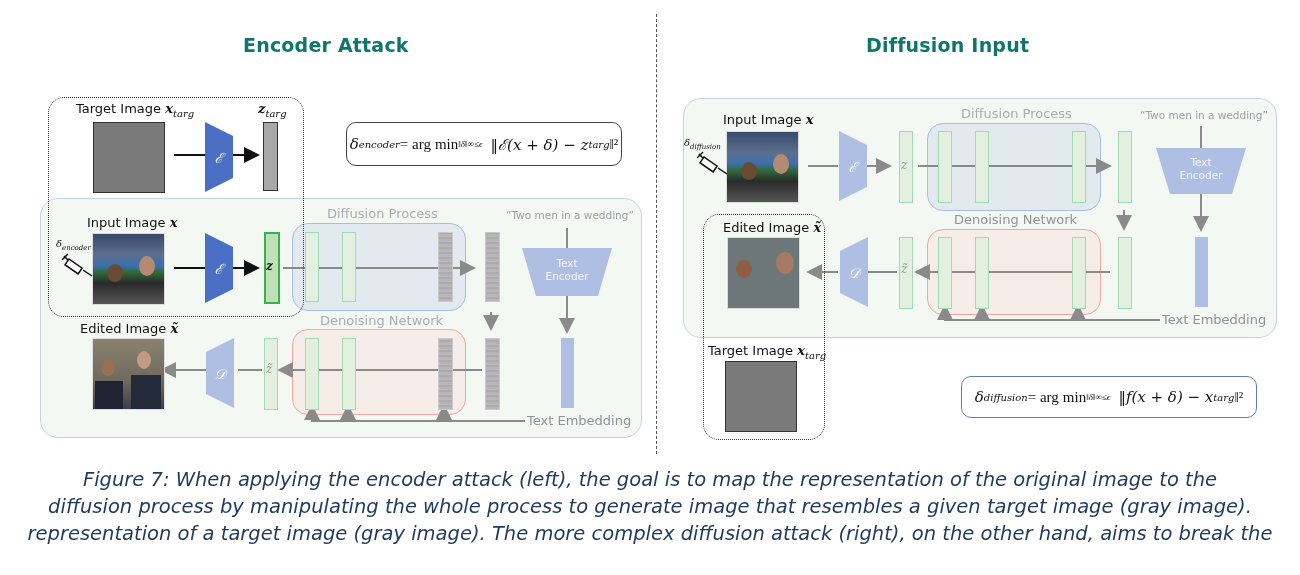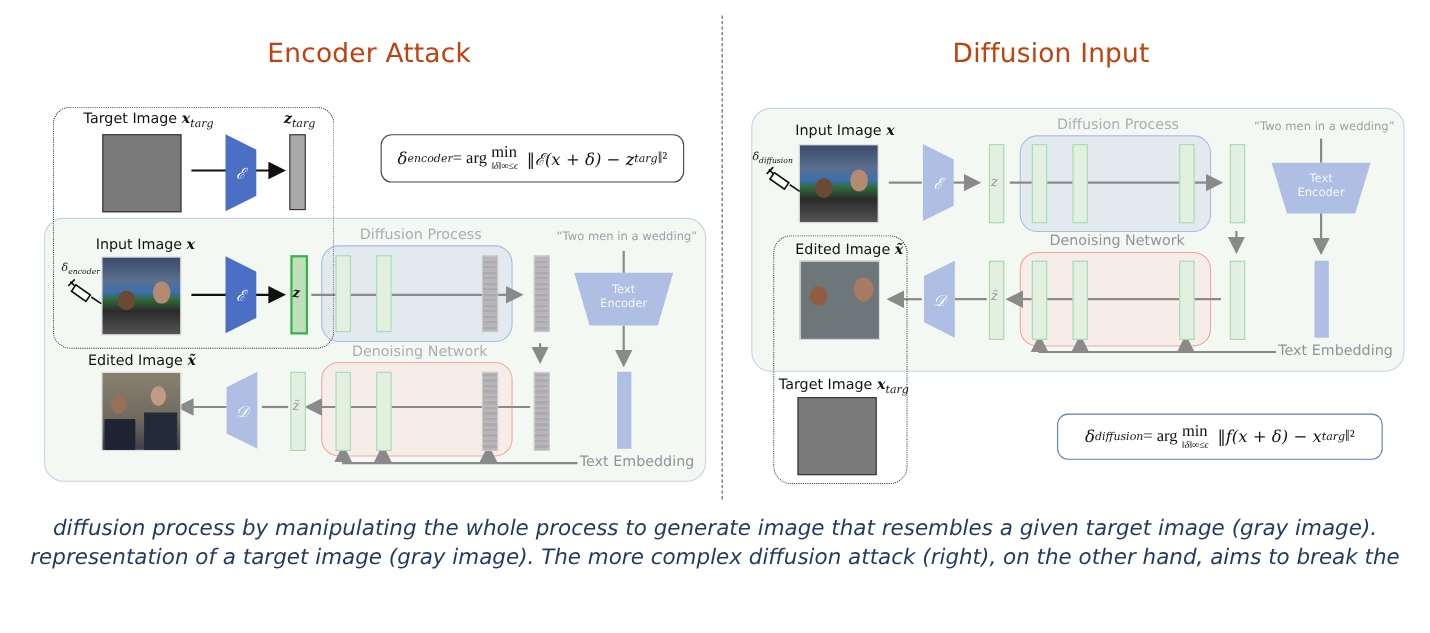--- a/index.html
+++ b/index.html
@@ -1,25 +1,25 @@
 <!DOCTYPE html>
 <html><head>
 <meta charset="utf-8">
 <style>
   html,body{margin:0;padding:0;background:#ffffff;}
   body{width:1300px;height:575px;position:relative;overflow:hidden;font-family:"Liberation Sans",sans-serif;}
   .abs{position:absolute;}
-  .title{font-family:"DejaVu Sans",sans-serif;font-size:24px;color:#c2410c;font-weight:400;letter-spacing:0.2px;}
+  .title{font-family:"DejaVu Sans",sans-serif;font-size:19px;color:#0f766e;font-weight:700;letter-spacing:0.2px;}
   .lbl{font-family:"DejaVu Sans",sans-serif;font-size:13px;color:#111;white-space:nowrap;}
   .lbl-faint{font-family:"DejaVu Sans",sans-serif;font-size:13px;color:#a9aeb4;white-space:nowrap;}
   .quote{font-family:"DejaVu Sans",sans-serif;font-size:10.5px;color:#9aa0a6;white-space:nowrap;}
   .math{font-family:"DejaVu Serif",serif;font-style:italic;}
   .formula{border:1.5px solid #444;border-radius:10px;background:#fff;display:flex;align-items:center;justify-content:center;font-family:"Liberation Serif",serif;font-size:15px;color:#111;white-space:nowrap;}
   .formula.blue{border-color:#5b7fb5;}
-  .argmin{display:inline-flex;flex-direction:column;align-items:flex-start;line-height:1;margin:0 8px 0 4px;}
+  .argmin{display:inline-flex;flex-direction:row;align-items:center;line-height:1;margin:0 8px 0 4px;}
   .argmin .sub{font-size:9px;font-style:italic;}
   .caption{font-family:"DejaVu Sans",sans-serif;font-style:italic;font-size:19.5px;color:#1f3a5f;text-align:center;line-height:27px;}
   .panel{border:1.5px solid #c5d3e6;border-radius:18px;background:#f4f8f3;}
   .dashedbox{border:1.5px dotted #333;border-radius:16px;}
   .grayimg{background:#7a7a7a;border:1px solid #333;}
   .photo{border:1px solid #ddd;overflow:hidden;}
   .col-green{background:#e3efdf;border:1.5px solid #9fdcb3;}
   .col-green-strong{background:#bfe0b8;border:2px solid #36b24d;}
   .col-noise{background:repeating-linear-gradient(0deg,#b9b4bb 0 2px,#a8acae 2px 4px,#c0b9b3 4px 5px);border:1px solid #c9c9c9;}
   .col-gray{background:#a8a8a8;border:1.5px solid #333;}
@@ -235,15 +235,16 @@
   <span class="argmin">
       <span>min</span>
       <span class="sub">‖δ‖∞≤ϵ</span>
     </span>
   <span class="math">‖f(x + δ) − x</span>
     <sub class="math" style="font-size:10px;">targ</sub>
     <span>‖²</span>
 </div>
 
 <div class="abs caption" style="left:0;top:466px;width:1300px;">
+  <div>Figure 7: When applying the encoder attack (left), the goal is to map the representation of the original image to the</div>
   <div>diffusion process by manipulating the whole process to generate image that resembles a given target image (gray image).</div>
   <div>representation of a target image (gray image). The more complex diffusion attack (right), on the other hand, aims to break the</div>
 </div>
 
 </body></html>

